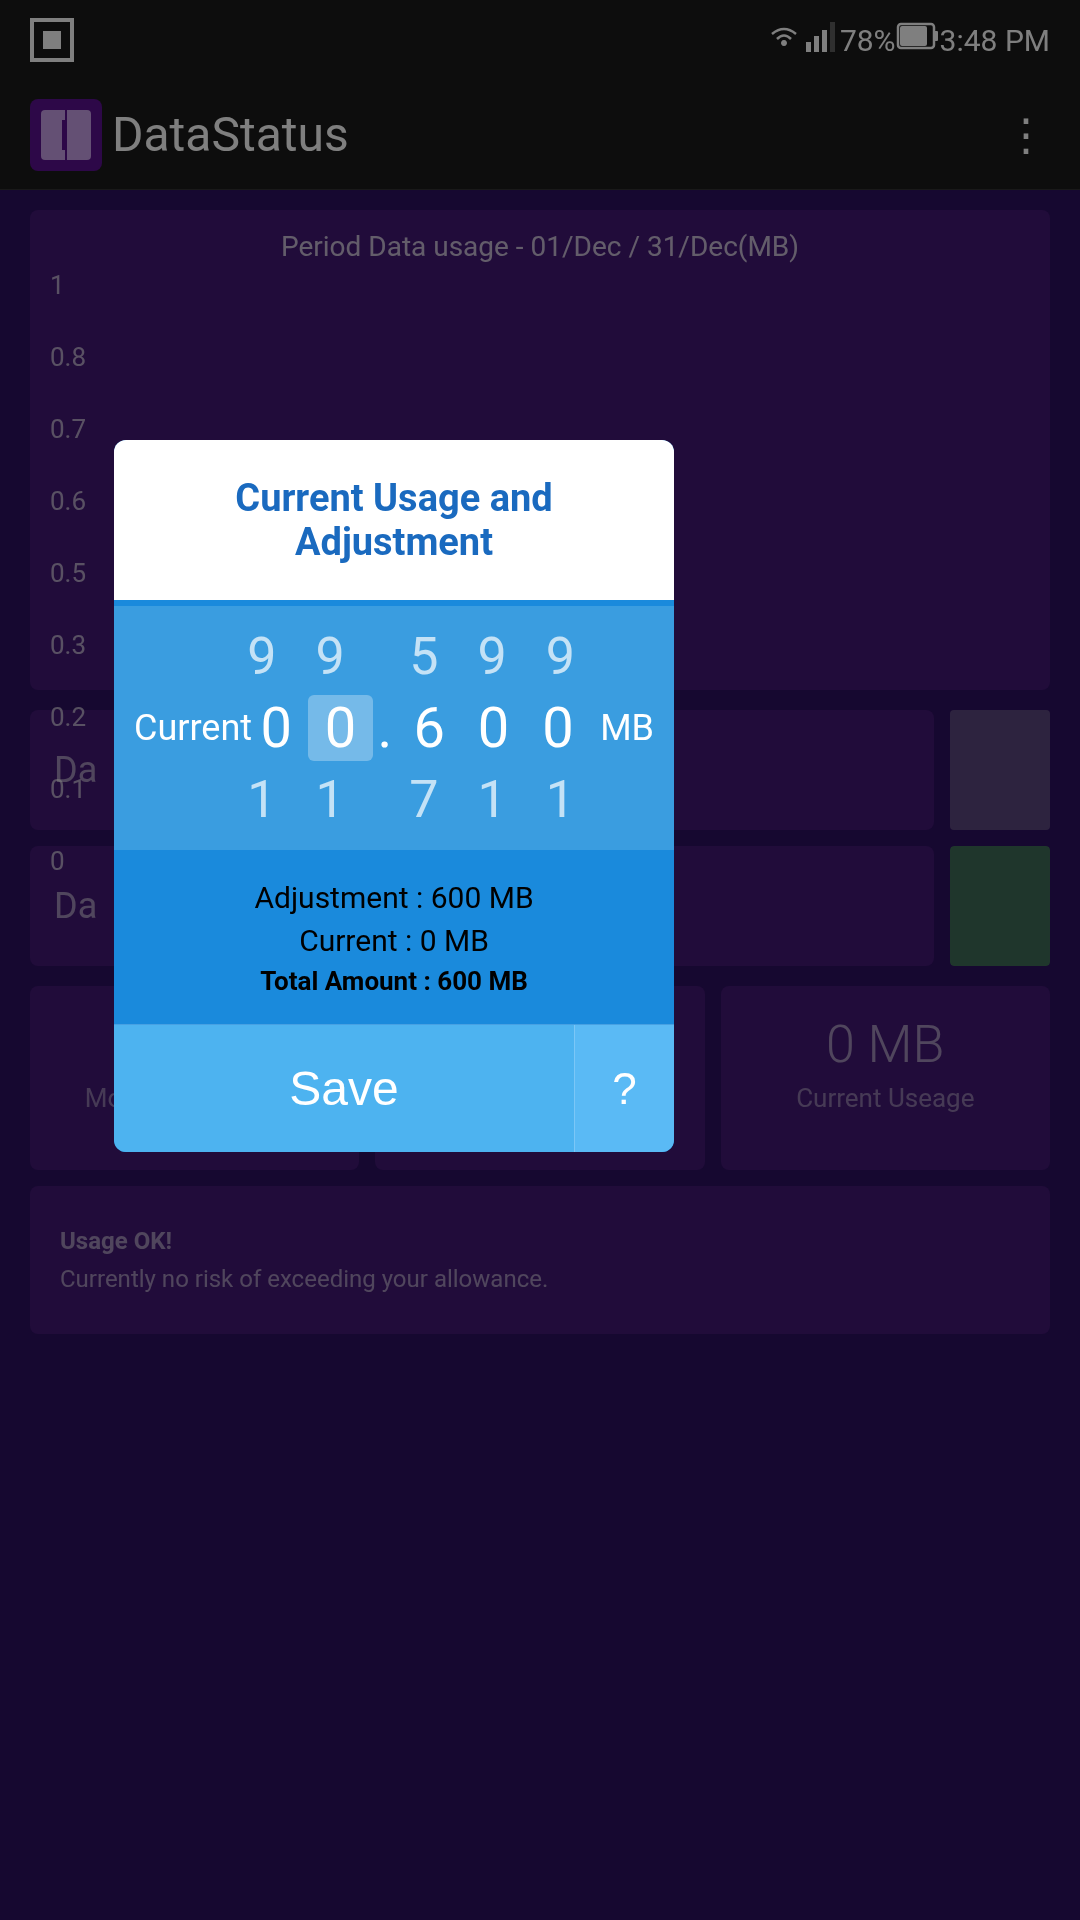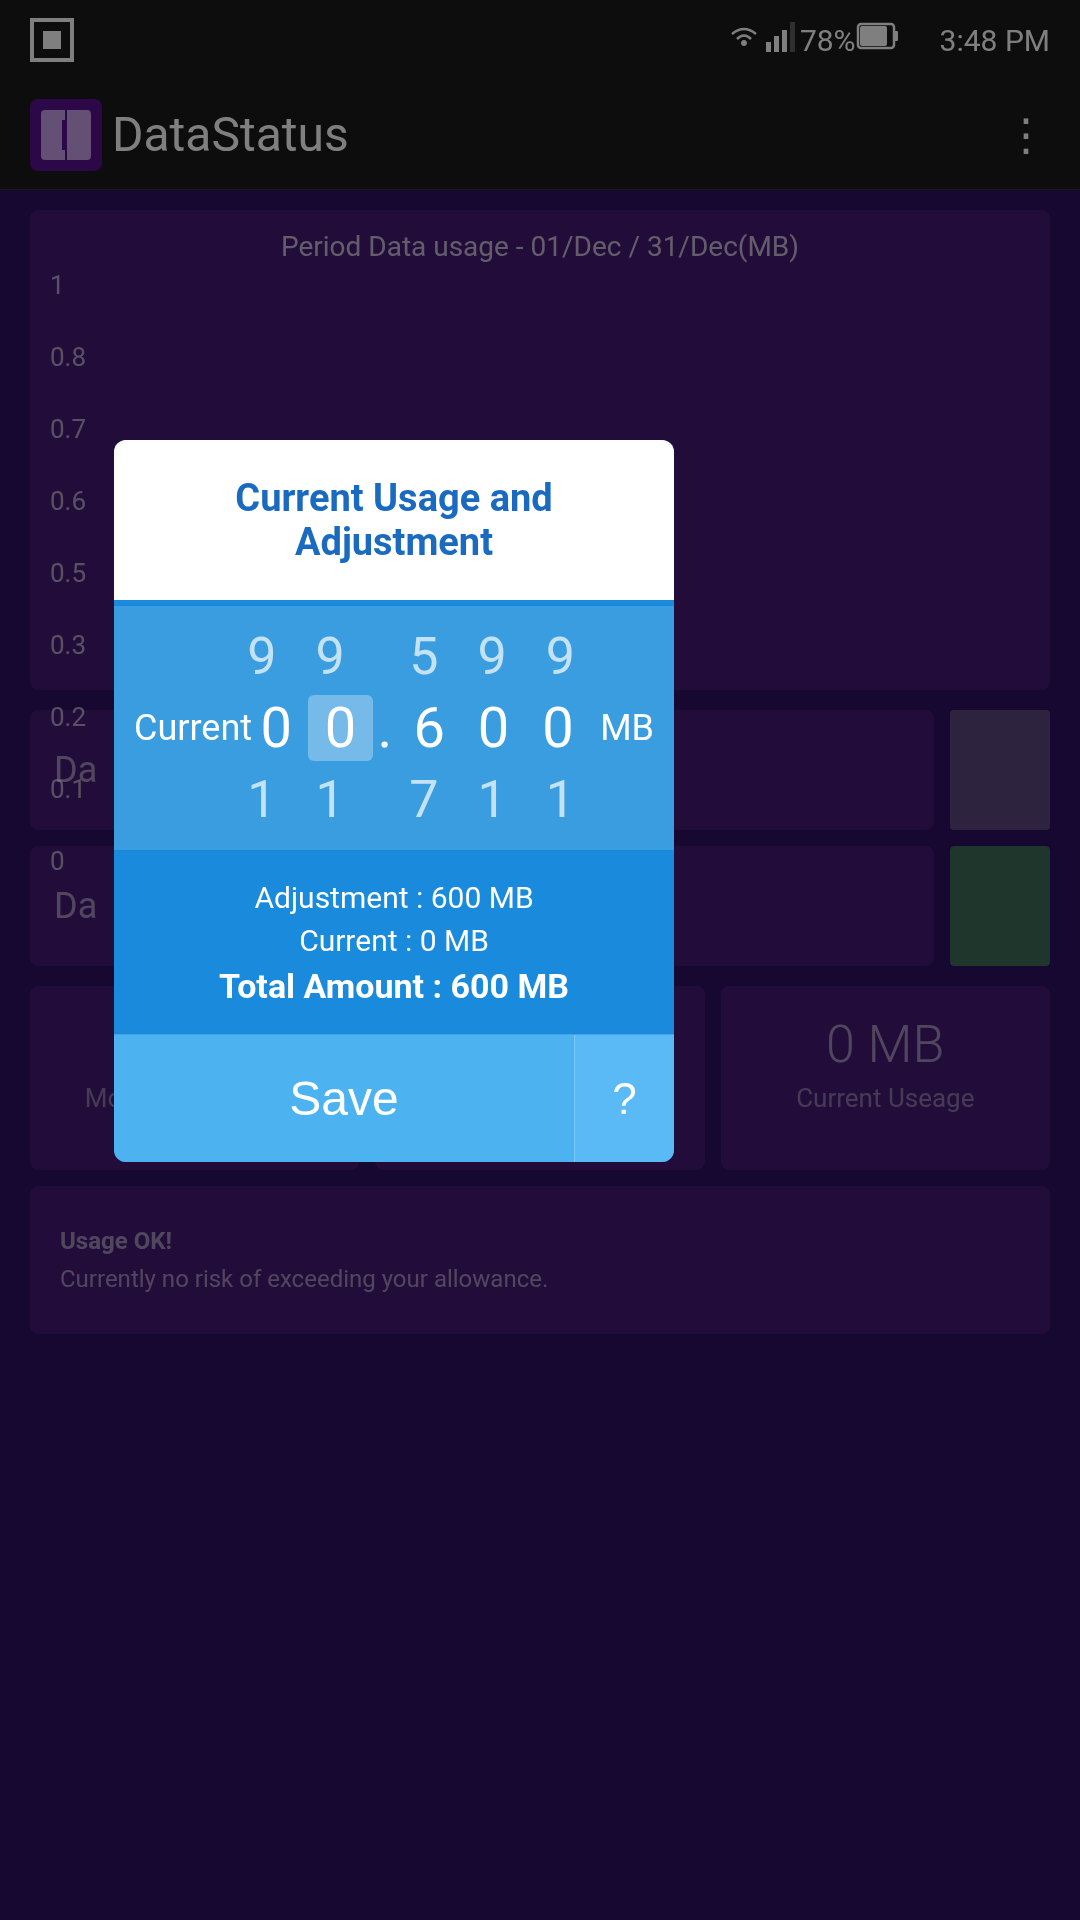--- a/index.html
+++ b/index.html
@@ -317,27 +317,27 @@
     .picker-unit-spacer {
       width: 70px;
     }
 
     
     .dialog-info {
       padding: 24px 30px 20px 30px;
       text-align: center;
     }
     .info-line {
-      color: #ffffff;
+      color: #000000;
       font-size: 30px;
       margin-bottom: 8px;
     }
     .info-line.total {
       font-weight: 700;
-      font-size: 34px;
+      font-size: 26px;
       margin-top: 8px;
     }
 
     
     .dialog-buttons {
       display: flex;
       border-top: 1px solid rgba(255,255,255,0.2);
     }
     .btn-save {
       flex: 1;
@@ -392,21 +392,21 @@
     <span style="font-size:30px;">78%</span>
 
     <span>
       <svg viewBox="0 0 44 44" width="44" height="44">
         <rect x="2" y="10" width="36" height="24" rx="3" ry="3" stroke="white" stroke-width="2.5" fill="none"></rect>
         <rect x="38" y="17" width="4" height="10" rx="1" fill="white"></rect>
         <rect x="4" y="12" width="27" height="20" rx="2" fill="white"></rect>
       </svg>
     </span>
 
-    <span style="font-size:30px;margin-left:40px;">3:48 PM</span>
+    <span style="font-size:30px;">3:48 PM</span>
   </div>
 </div>
 
 <div class="app-header">
   <div class="app-header-left">
     <div class="app-logo">
       <div class="app-logo-inner">
         <div class="logo-left-half"></div>
         <div class="logo-bar"></div>
         <div class="logo-right-half"></div>

